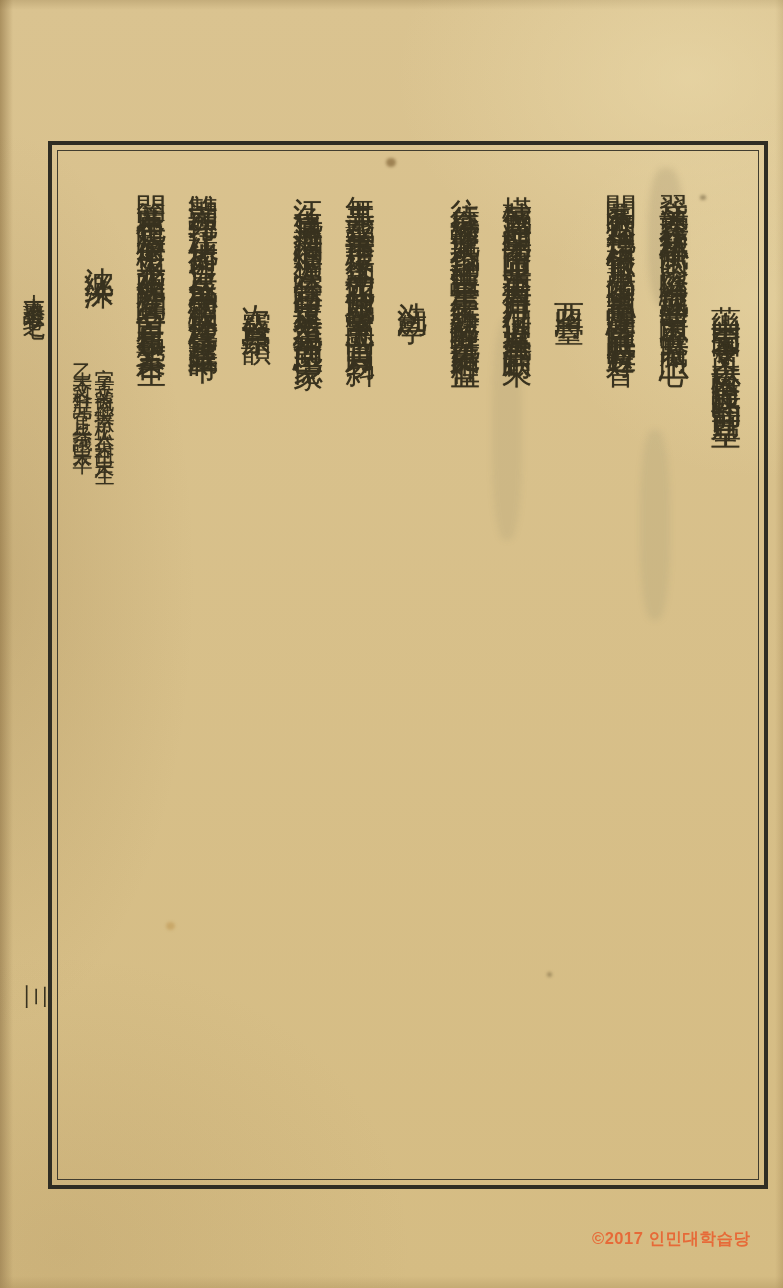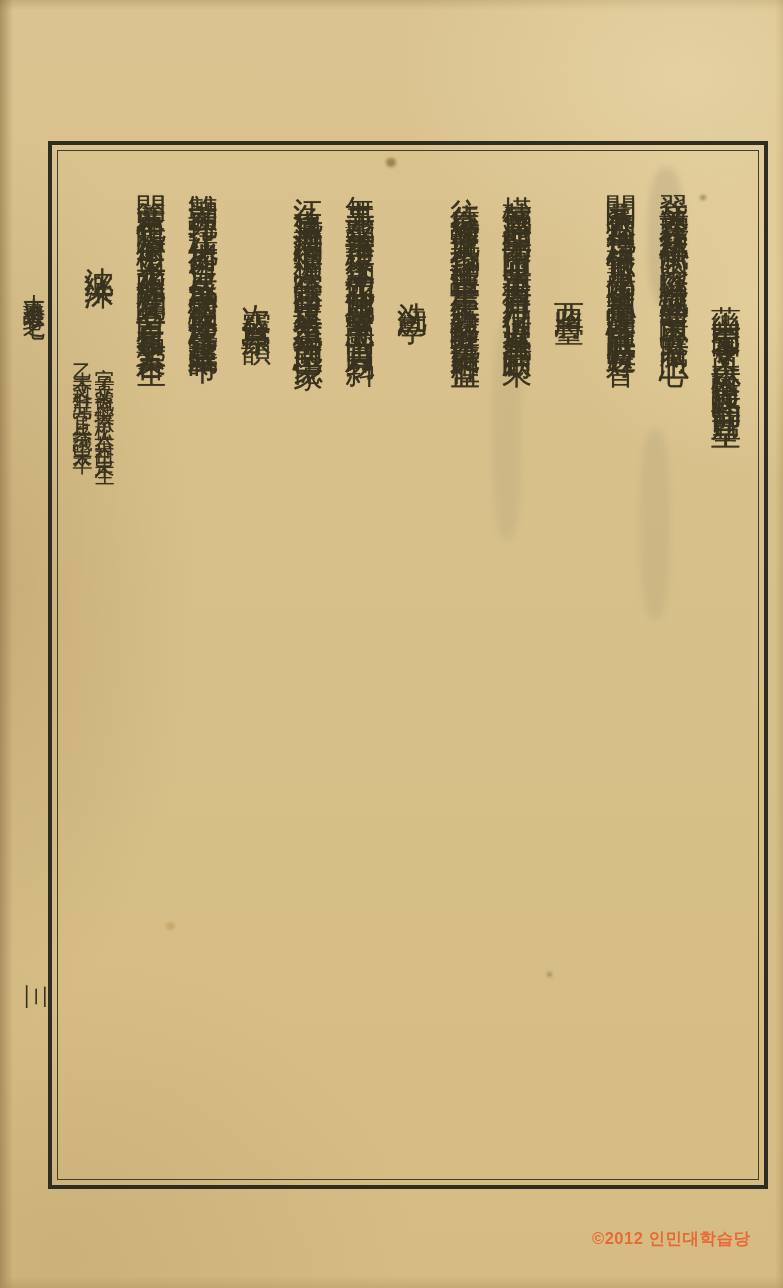--- a/index.html
+++ b/index.html
@@ -96,15 +96,15 @@
   <div class="vcol" style="left:238px;top:281px">次霞鶩亭原韻</div>
   <div class="vcol" style="left:185px;top:171px">雙湖宛轉一江橫化力何曾造次成魚鳥烟霞非物外樓臺鍾皷屬時平</div>
   <div class="vcol" style="left:133px;top:172px">開簾草色斜陽遠俯檻天光永夜明塵裡聞名空白首百年匏繫笑吾生</div>
 
   <div class="vcol" style="left:81px;top:243px">沈樂洙</div>
   <div class="vcol small" style="left:95px;top:352px">字景文號恩坡靑松人英祖己未生</div>
   <div class="vcol small" style="left:73px;top:348px">乙未文科壯元官止叅議己未卒</div>
 
   <div class="vcol margin-title" style="left:21px;top:276px">大東詩選卷之七</div>
   <div class="folio">三</div>
-  <div class="watermark">©2012 인민대학습당</div>
+  <div class="watermark">©2017 인민대학습당</div>
 
 </div>
 
 </body></html>

